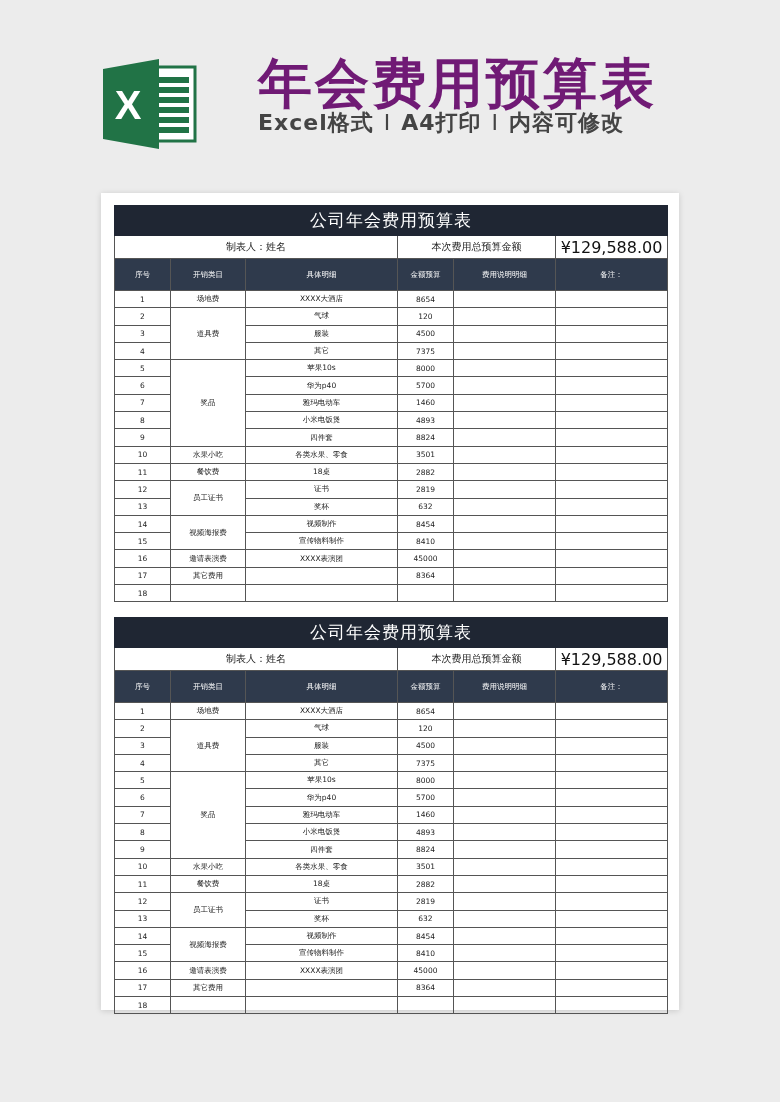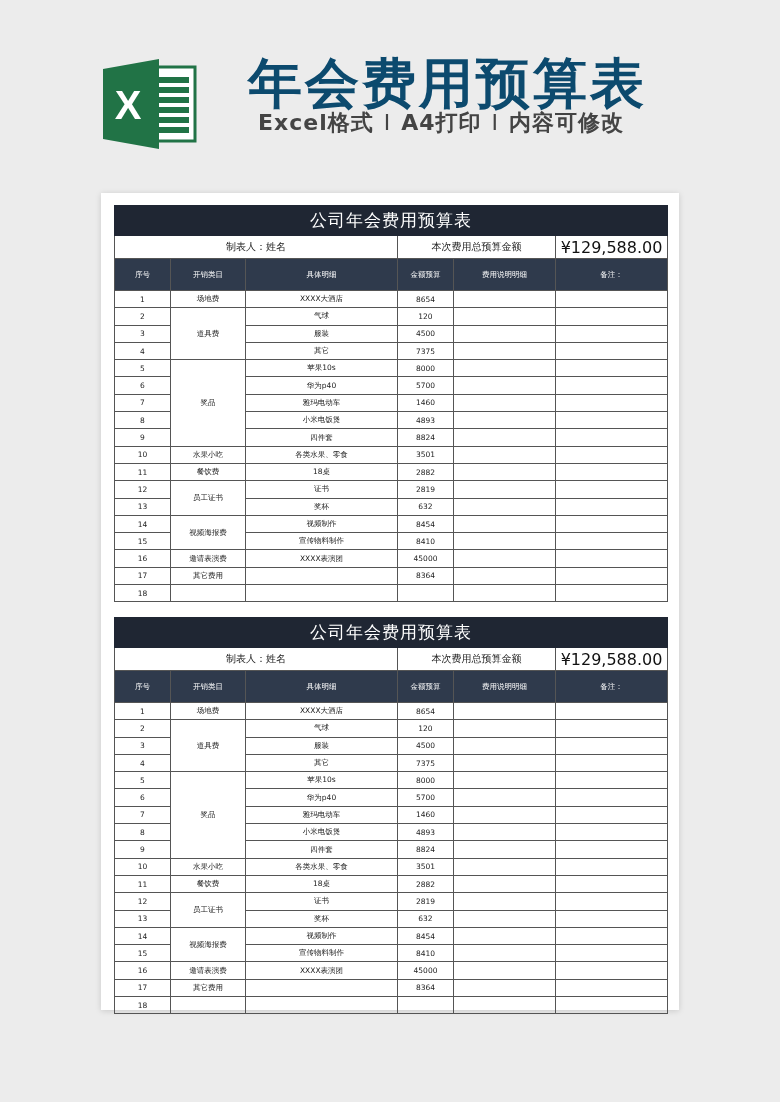--- a/index.html
+++ b/index.html
@@ -5,22 +5,22 @@
   * { box-sizing: border-box; margin: 0; padding: 0; }
   html, body { width: 780px; height: 1102px; overflow: hidden; }
   body {
     background: #ececec;
     font-family: "DejaVu Sans", "Liberation Sans", sans-serif;
     position: relative;
   }
   .header { position: absolute; left: 0; top: 0; width: 780px; height: 190px; }
   .xl-icon { position: absolute; left: 101px; top: 57px; width: 96px; height: 94px; }
   .main-title {
-    position: absolute; left: 248px; top: 52px;
-    font-size: 54px; font-weight: bold; color: #0c4a6e;
+    position: absolute; left: 258px; top: 52px;
+    font-size: 54px; font-weight: bold; color: #701a75;
     letter-spacing: 3px; line-height: 64px; white-space: nowrap;
   }
   .sub-title {
     position: absolute; left: 258px; top: 108px;
     font-size: 22px; font-weight: bold; color: #444;
     line-height: 30px; white-space: nowrap; letter-spacing: 1px;
   }
   .sub-title .sep { margin: 0 10px; font-weight: normal; }
   .paper {
     position: absolute; left: 101px; top: 193px; width: 578px; height: 817px;

